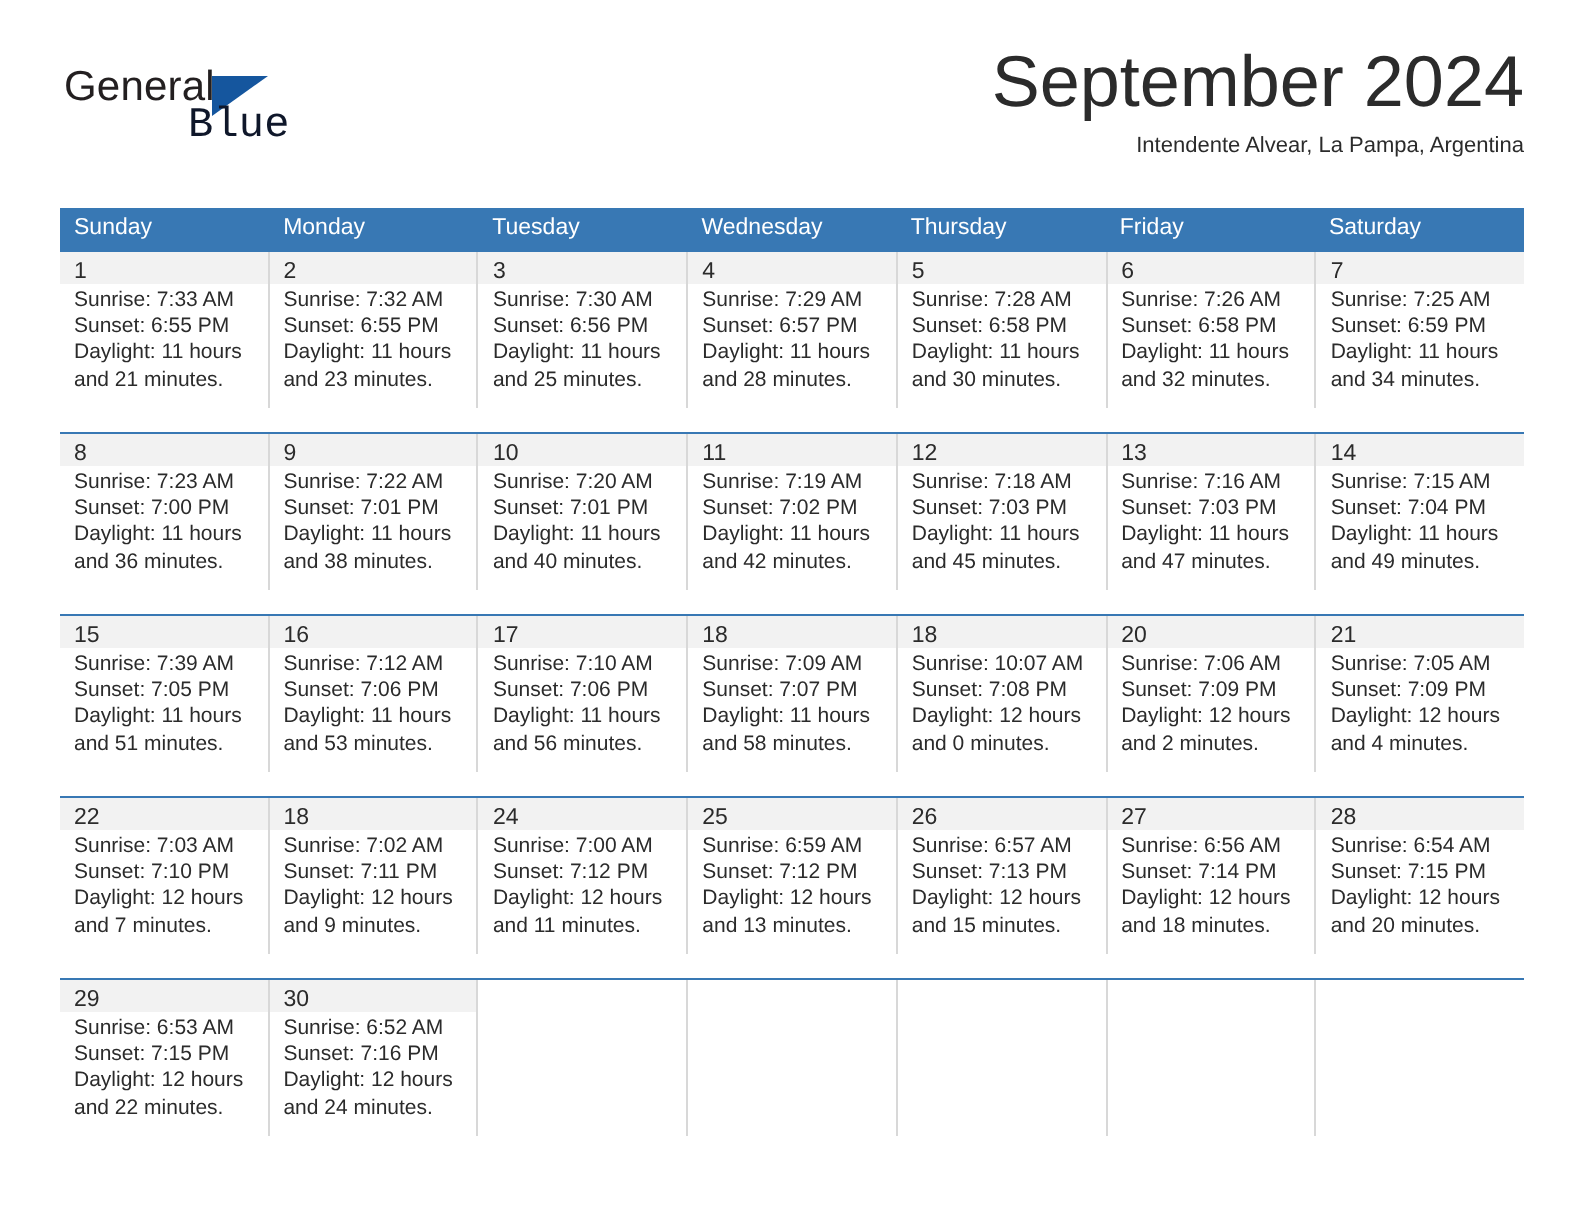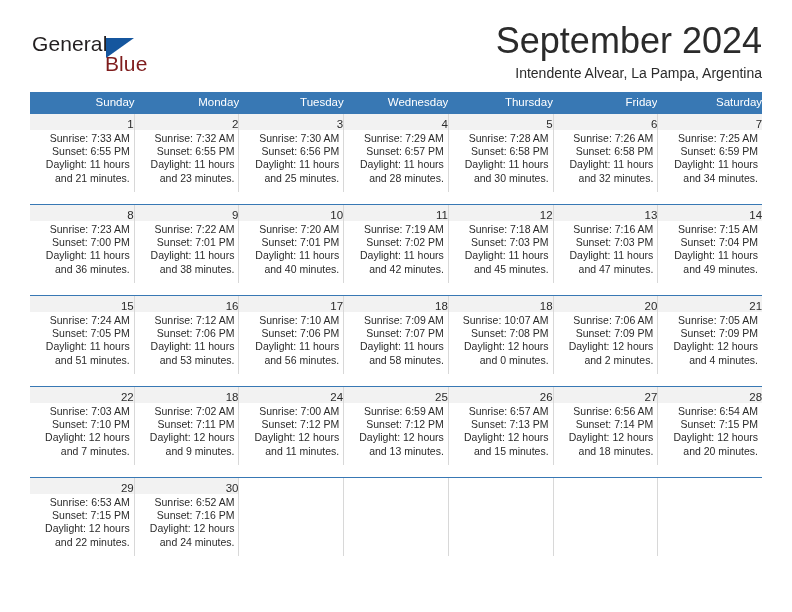--- a/index.html
+++ b/index.html
@@ -43,26 +43,26 @@
     left: 2px;
     top: 0px;
     font-size: 21px;
     letter-spacing: 0.1px;
     color: #231f20;
     font-family: "Liberation Sans", sans-serif;
     text-align: right;
   }
   .logo-blue {
     position: absolute;
-    left: 75px;
+    left: 64px;
     top: 20px;
     font-size: 21px;
     letter-spacing: 0.1px;
-    color: #7f1d1d;
-    font-family: Liberation Sans, sans-serif;
+    color: #0f172a;
+    font-family: Liberation Mono, monospace;
   }
   .logo-triangle {
     position: absolute;
     left: 76px;
     top: 6px;
     width: 0;
     height: 0;
     border-top: 0 solid transparent;
     border-left: 28px solid #15569e;
     border-bottom: 20px solid transparent;
@@ -75,35 +75,34 @@
     text-align: right;
   }
   .month-title {
     font-size: 36px;
     color: #2b2b2b;
     font-weight: normal;
     line-height: 34px;
     white-space: nowrap;
   }
   .location-sub {
-    font-size: 14px;
+    font-size: 11px;
     color: #2b2b2b;
     line-height: 22px;
     margin-top: 4px;
     white-space: nowrap;
     text-align: right;
   }
 
   
   .calendar {
     position: absolute;
     left: 30px;
-    top: 92px;
+    top: 104px;
     width: 732px;
-    text-align: right;
   }
 
   .dow-row {
     display: flex;
     width: 732px;
     background: #3878b4;
   }
   .dow-cell {
     flex: 1 1 0;
     box-sizing: border-box;
@@ -319,21 +318,21 @@
               <div>Sunset: 7:04 PM</div>
               <div>Daylight: 11 hours</div>
               <div>and 49 minutes.</div>
             </div>
           </div>
         </div>
         <div class="week-row">
           <div class="day-cell">
             <div class="daynum-band"><span class="daynum">15</span></div>
             <div class="day-lines">
-              <div>Sunrise: 7:24 AM</div>
+              <div>Sunrise: 7:39 AM</div>
               <div>Sunset: 7:05 PM</div>
               <div>Daylight: 11 hours</div>
               <div>and 51 minutes.</div>
             </div>
           </div>
           <div class="day-cell">
             <div class="daynum-band"><span class="daynum">16</span></div>
             <div class="day-lines">
               <div>Sunrise: 7:12 AM</div>
               <div>Sunset: 7:06 PM</div>

